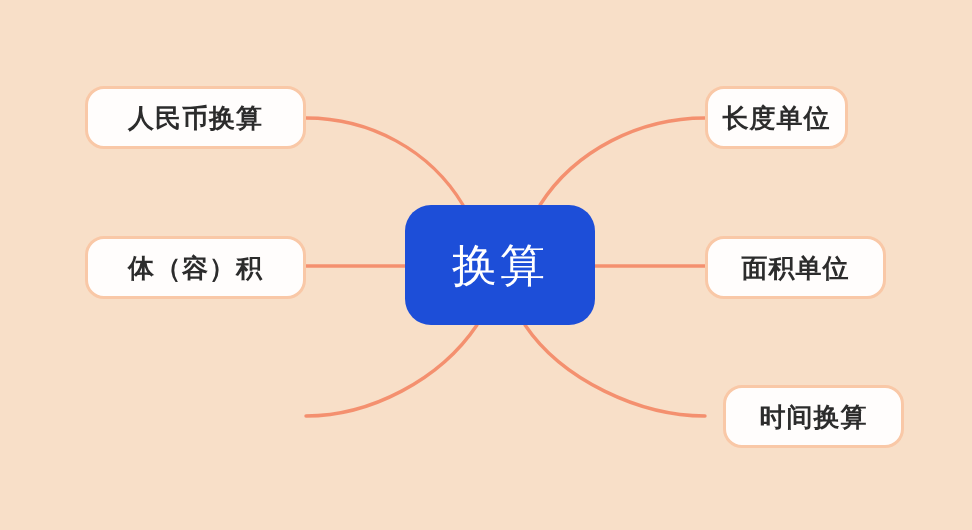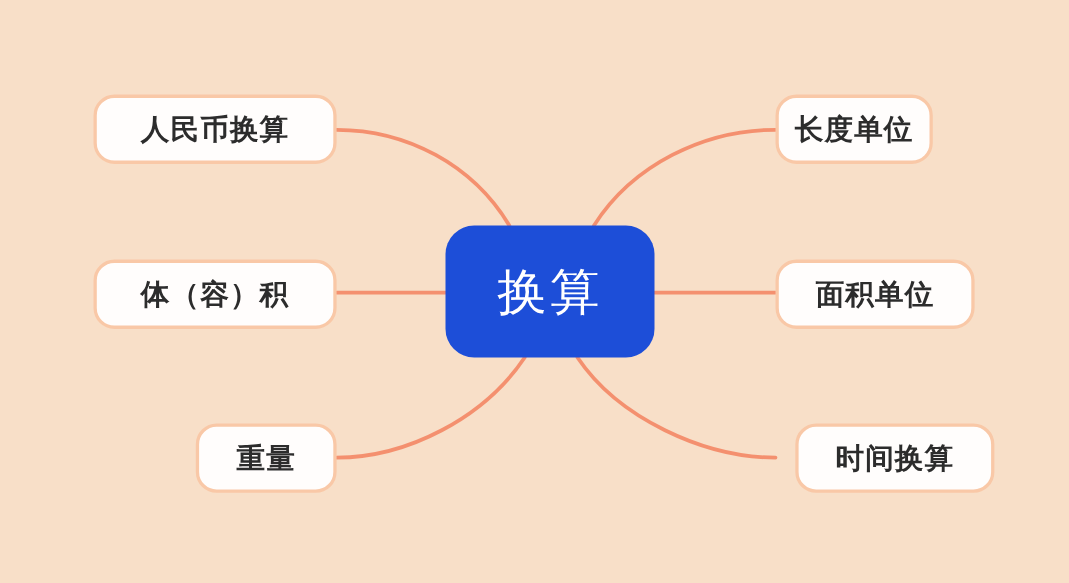--- a/index.html
+++ b/index.html
@@ -96,23 +96,20 @@
   </div>
 
   <div class="node leaf-node" id="node-rmb">
     <span class="leaf-label">人民币换算</span>
   </div>
 
   <div class="node leaf-node" id="node-volume">
     <span class="leaf-label">体（容）积</span>
   </div>
 
-  <div class="node leaf-node" id="node-weight">
-    <span class="leaf-label">重量</span>
-  </div>
 
   <div class="node leaf-node" id="node-length">
     <span class="leaf-label">长度单位</span>
   </div>
 
   <div class="node leaf-node" id="node-area">
     <span class="leaf-label">面积单位</span>
   </div>
 
   <div class="node leaf-node" id="node-time">

